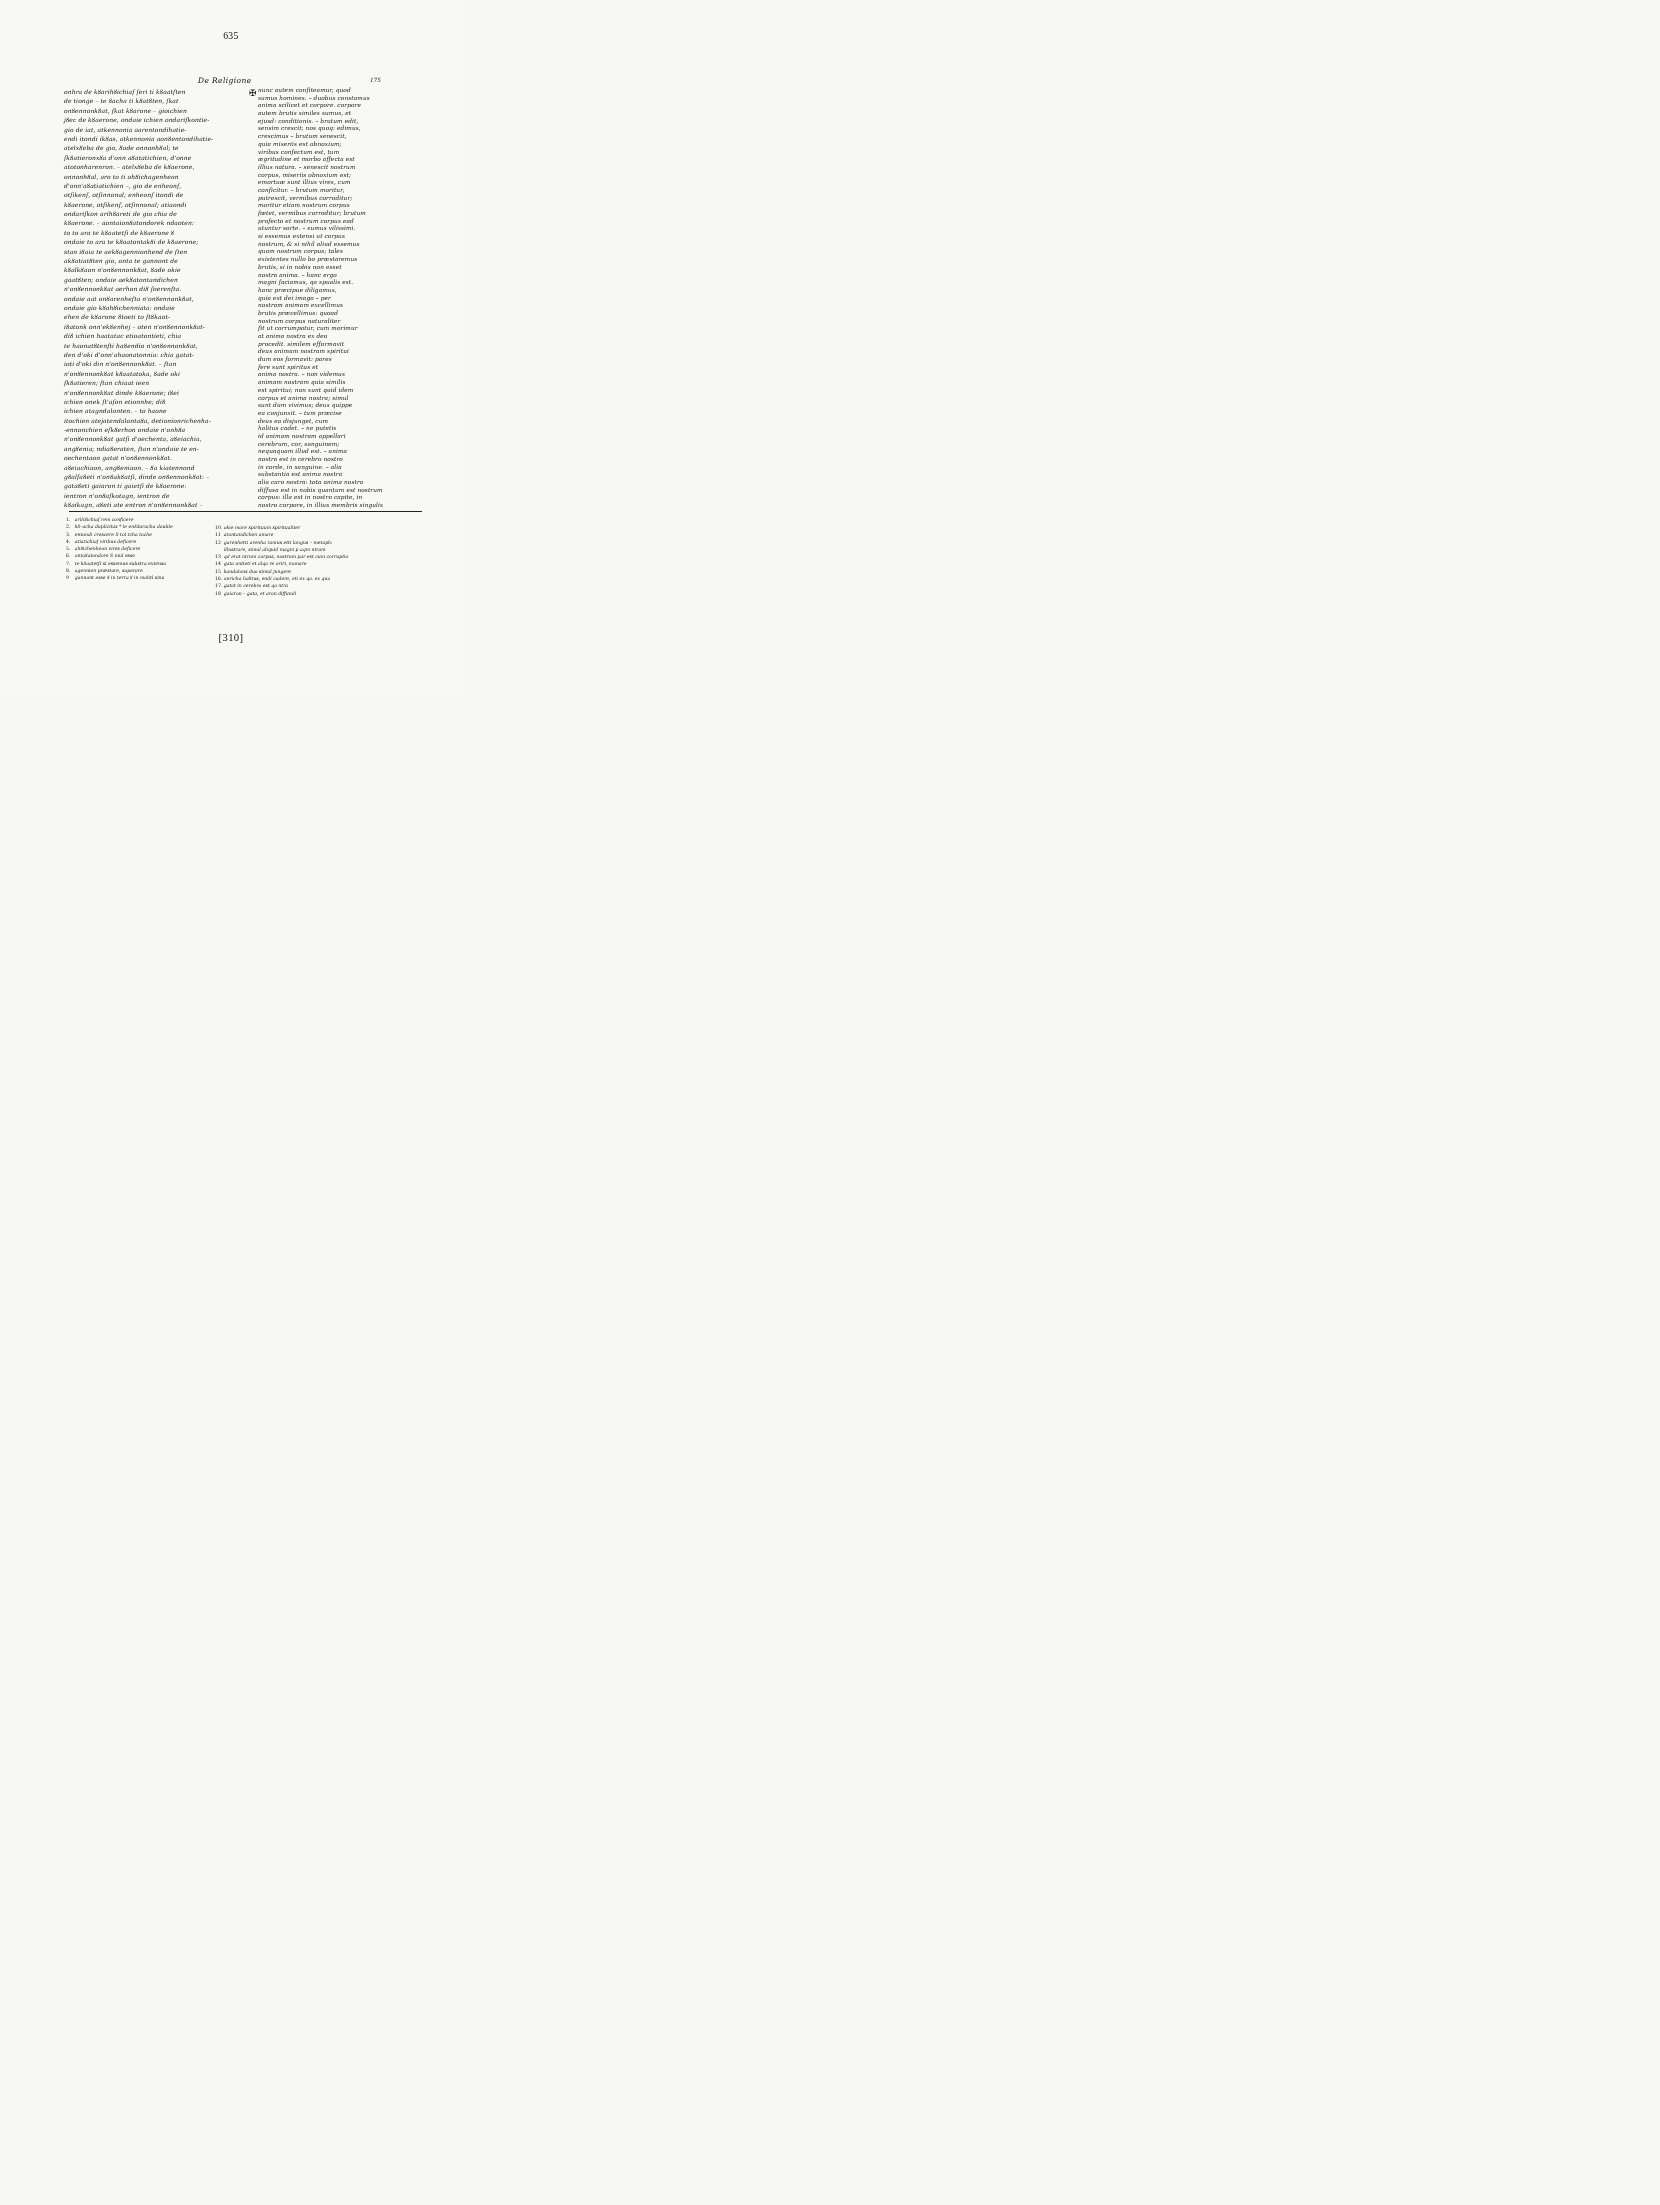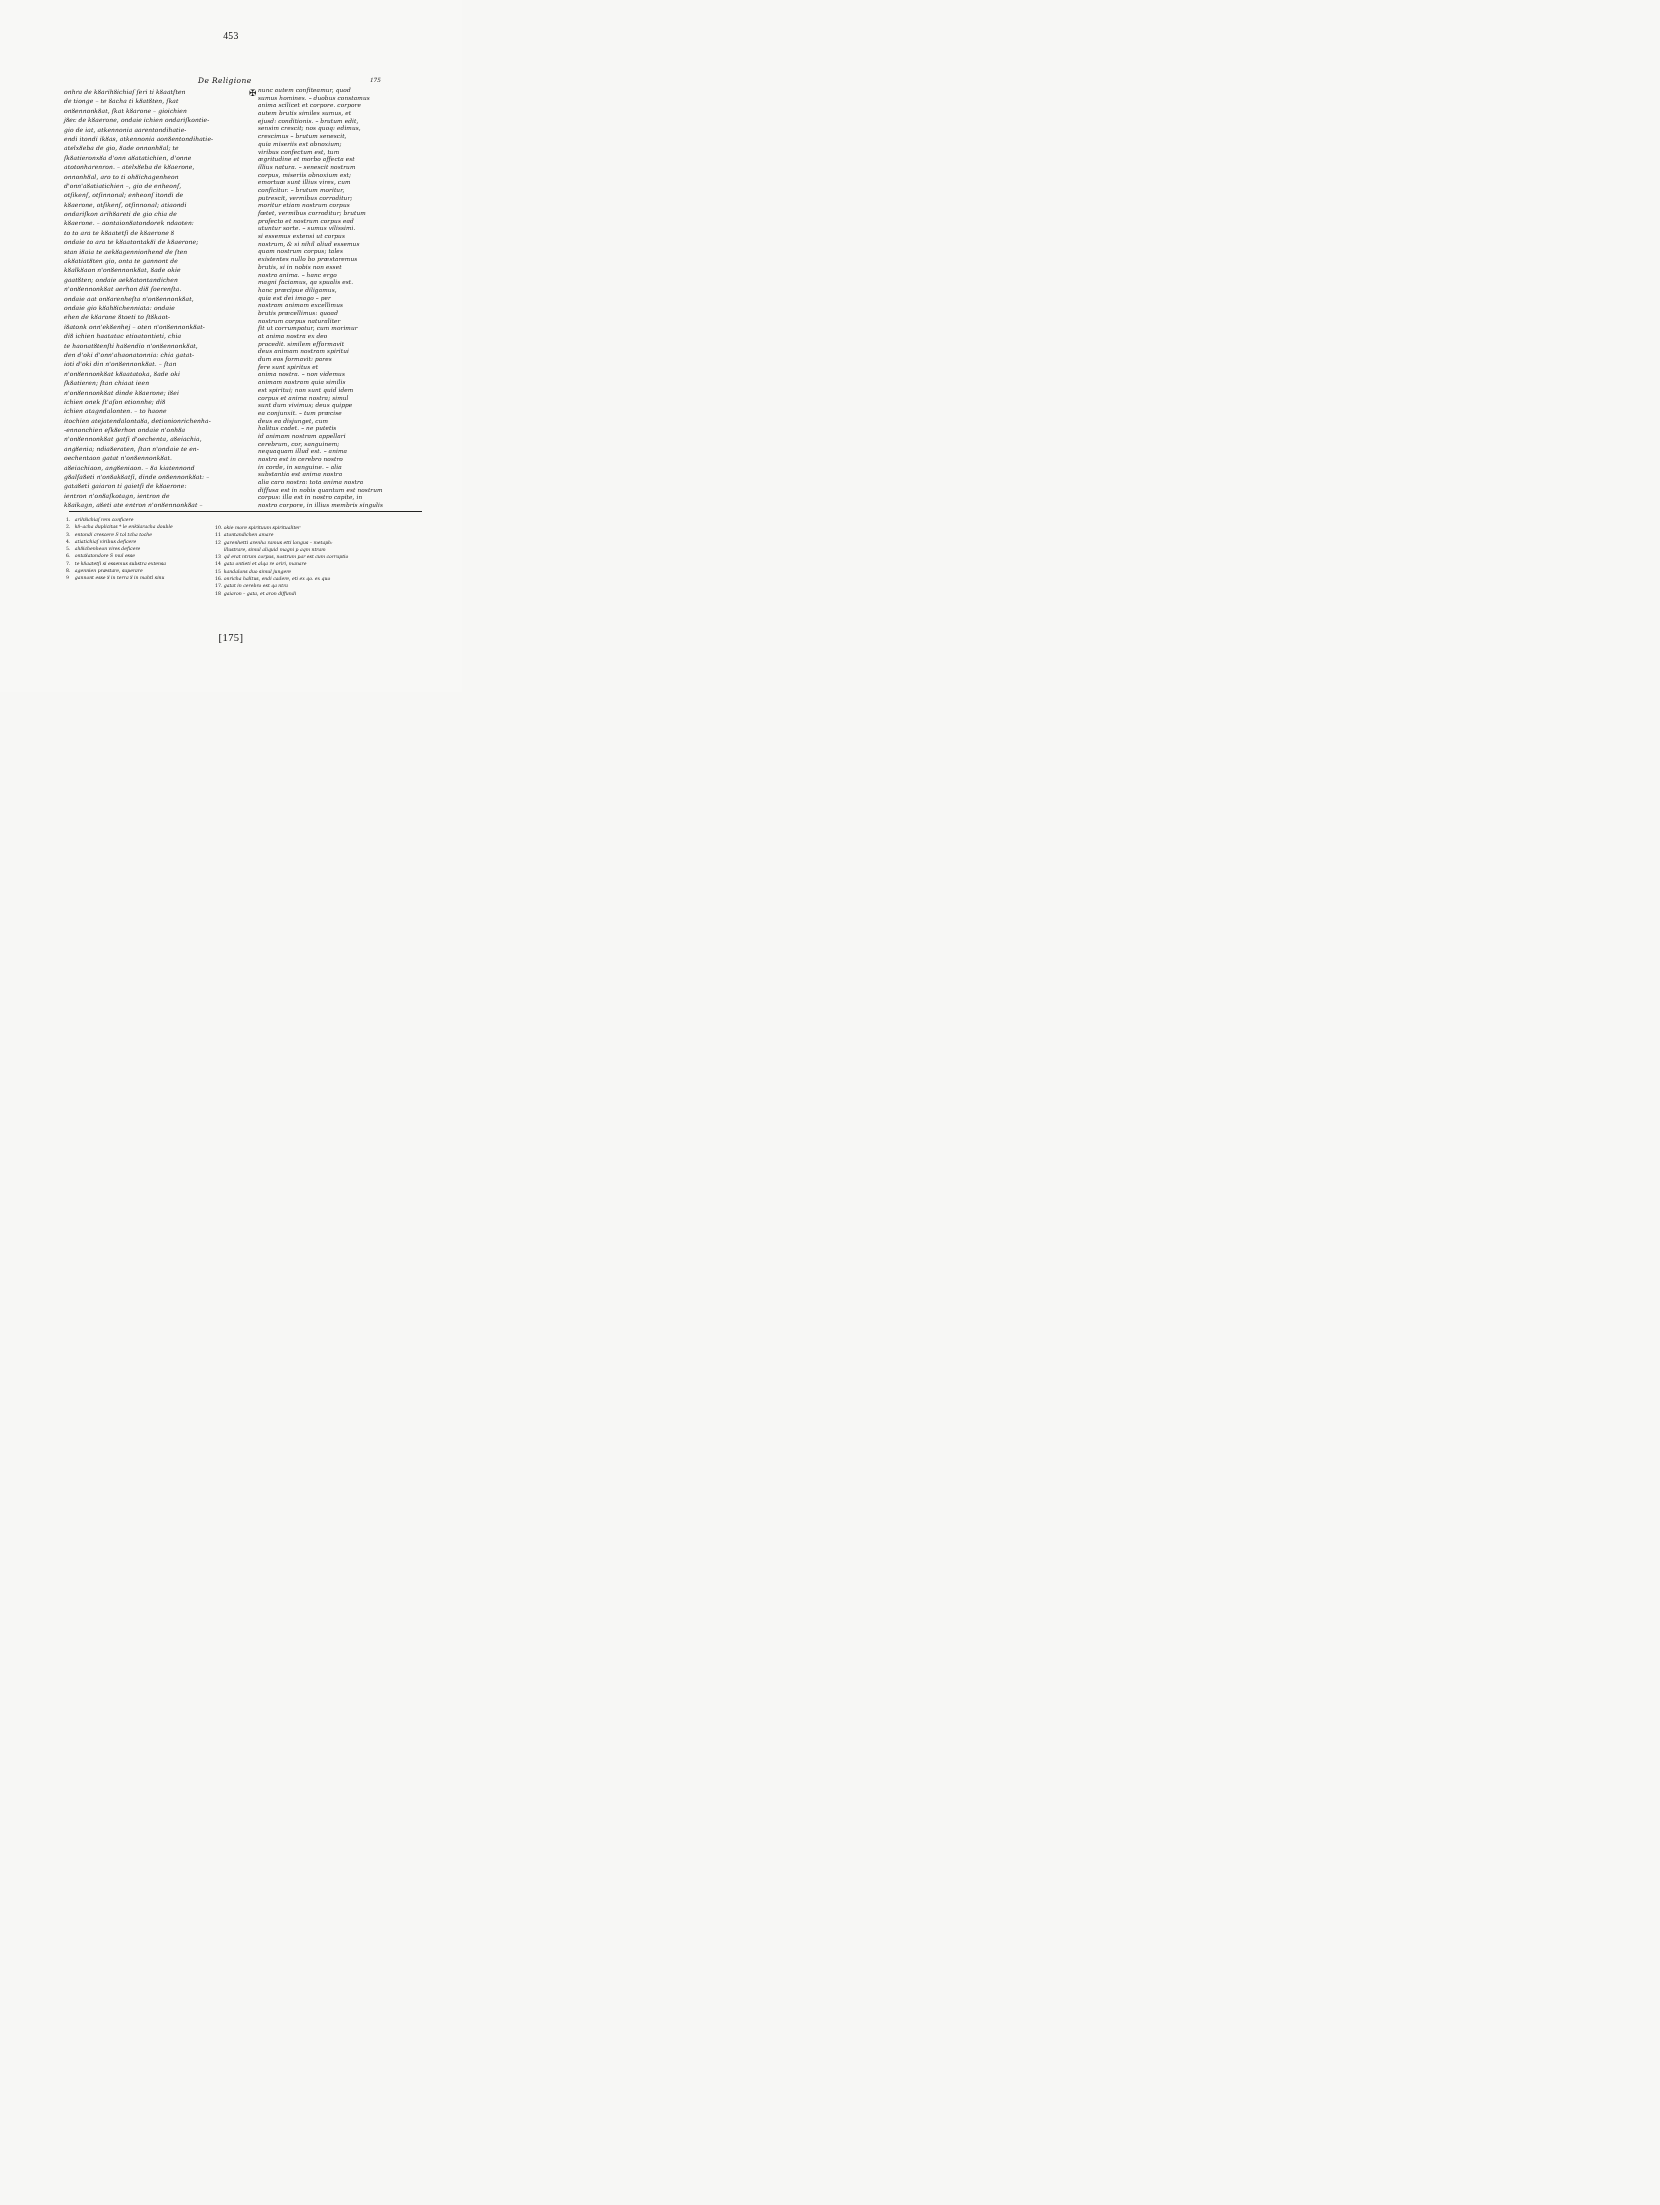--- a/index.html
+++ b/index.html
@@ -31,21 +31,21 @@
           font-family: "DejaVu Serif", serif; font-style: italic; font-size: 4.6px; }
   .note-num { display: inline-block; min-width: 8.8px; font-style: normal; }
   .page-number-bottom { position: absolute; top: 632px; left: 0; width: 100%; text-align: center;
           font-family: "Liberation Serif", serif; font-size: 10.6px; letter-spacing: 0.4px; }
 </style>
 </head>
 <body>
 
 <div class="page">
 
-  <div class="page-number-top">453</div>
+  <div class="page-number-top">635</div>
 
   <div class="ms-header">
     <span class="ms-title">De Religione</span>
     <span class="ms-folio">175</span>
   </div>
 
   <span class="cross-icon">✠</span>
 
   <div class="col col-left" id="col-left">
       <div class="line" style="height: 9.4px; line-height: 9.4px;">onhra de kȣarihȣichiaſ ſeri ti kȣaatſten</div>
@@ -171,15 +171,15 @@
       <div class="note"><span class="note-num">12</span><span>garenhetti arenha ramus etti longus – metaph:</span></div>
       <div class="note"><span class="note-num"></span><span>illustrare, simul aliquid magni p aqm ntram</span></div>
       <div class="note"><span class="note-num">13</span><span>qd erat ntrum corpus, nostrum par est cum corruptio</span></div>
       <div class="note"><span class="note-num">14</span><span>gata ontieti et alqa re oriri, manare</span></div>
       <div class="note"><span class="note-num">15</span><span>kandalons duo simul jungere</span></div>
       <div class="note"><span class="note-num">16.</span><span>onricha halitus, endi cadere, eti ex qo. ex quo</span></div>
       <div class="note"><span class="note-num">17.</span><span>gatat in cerebro est qa ntra</span></div>
       <div class="note"><span class="note-num">18</span><span>gaiaron – gata, et aron diffundi</span></div>
     </div>
 
-  <div class="page-number-bottom">[175]</div>
+  <div class="page-number-bottom">[310]</div>
 </div>
 
 
 </body></html>

